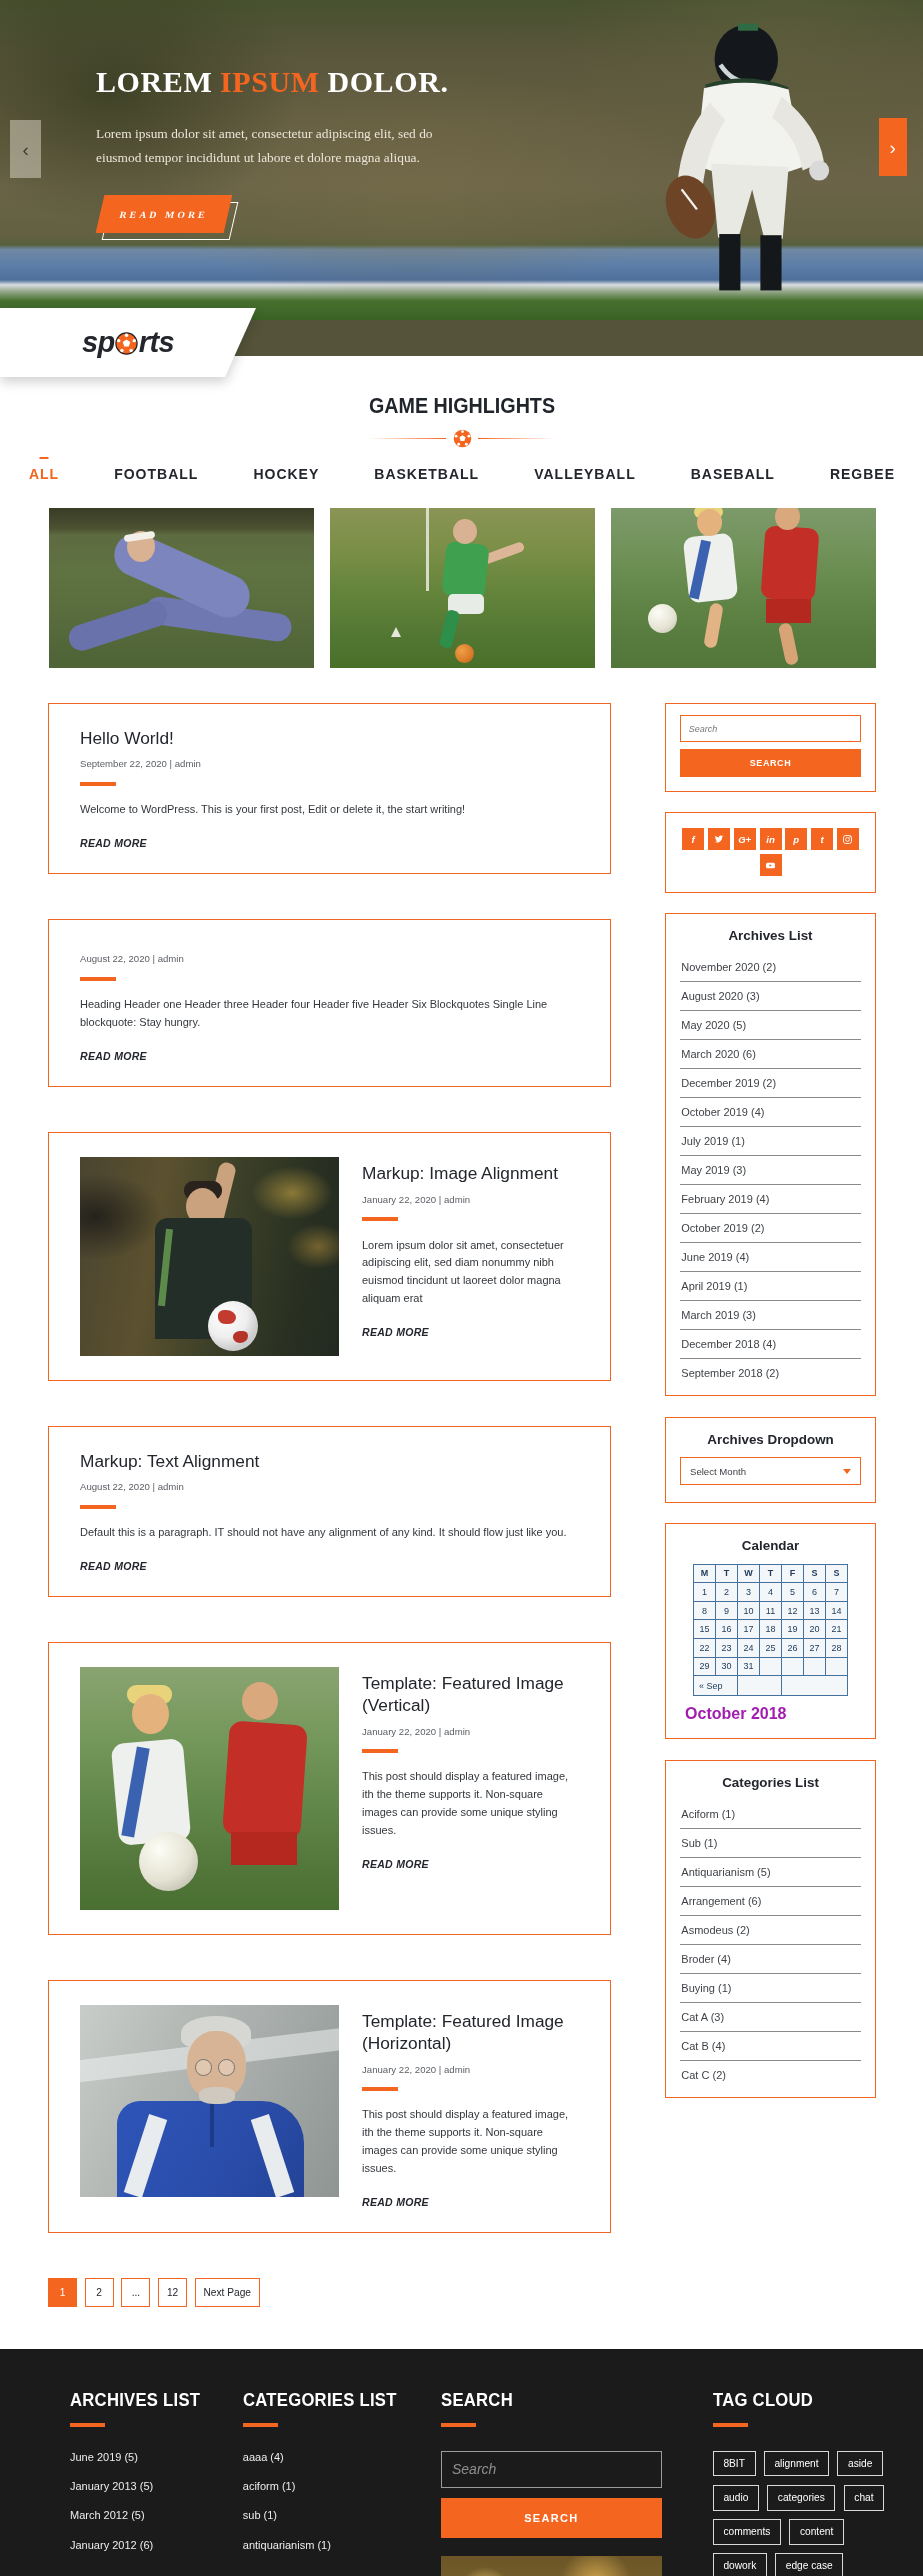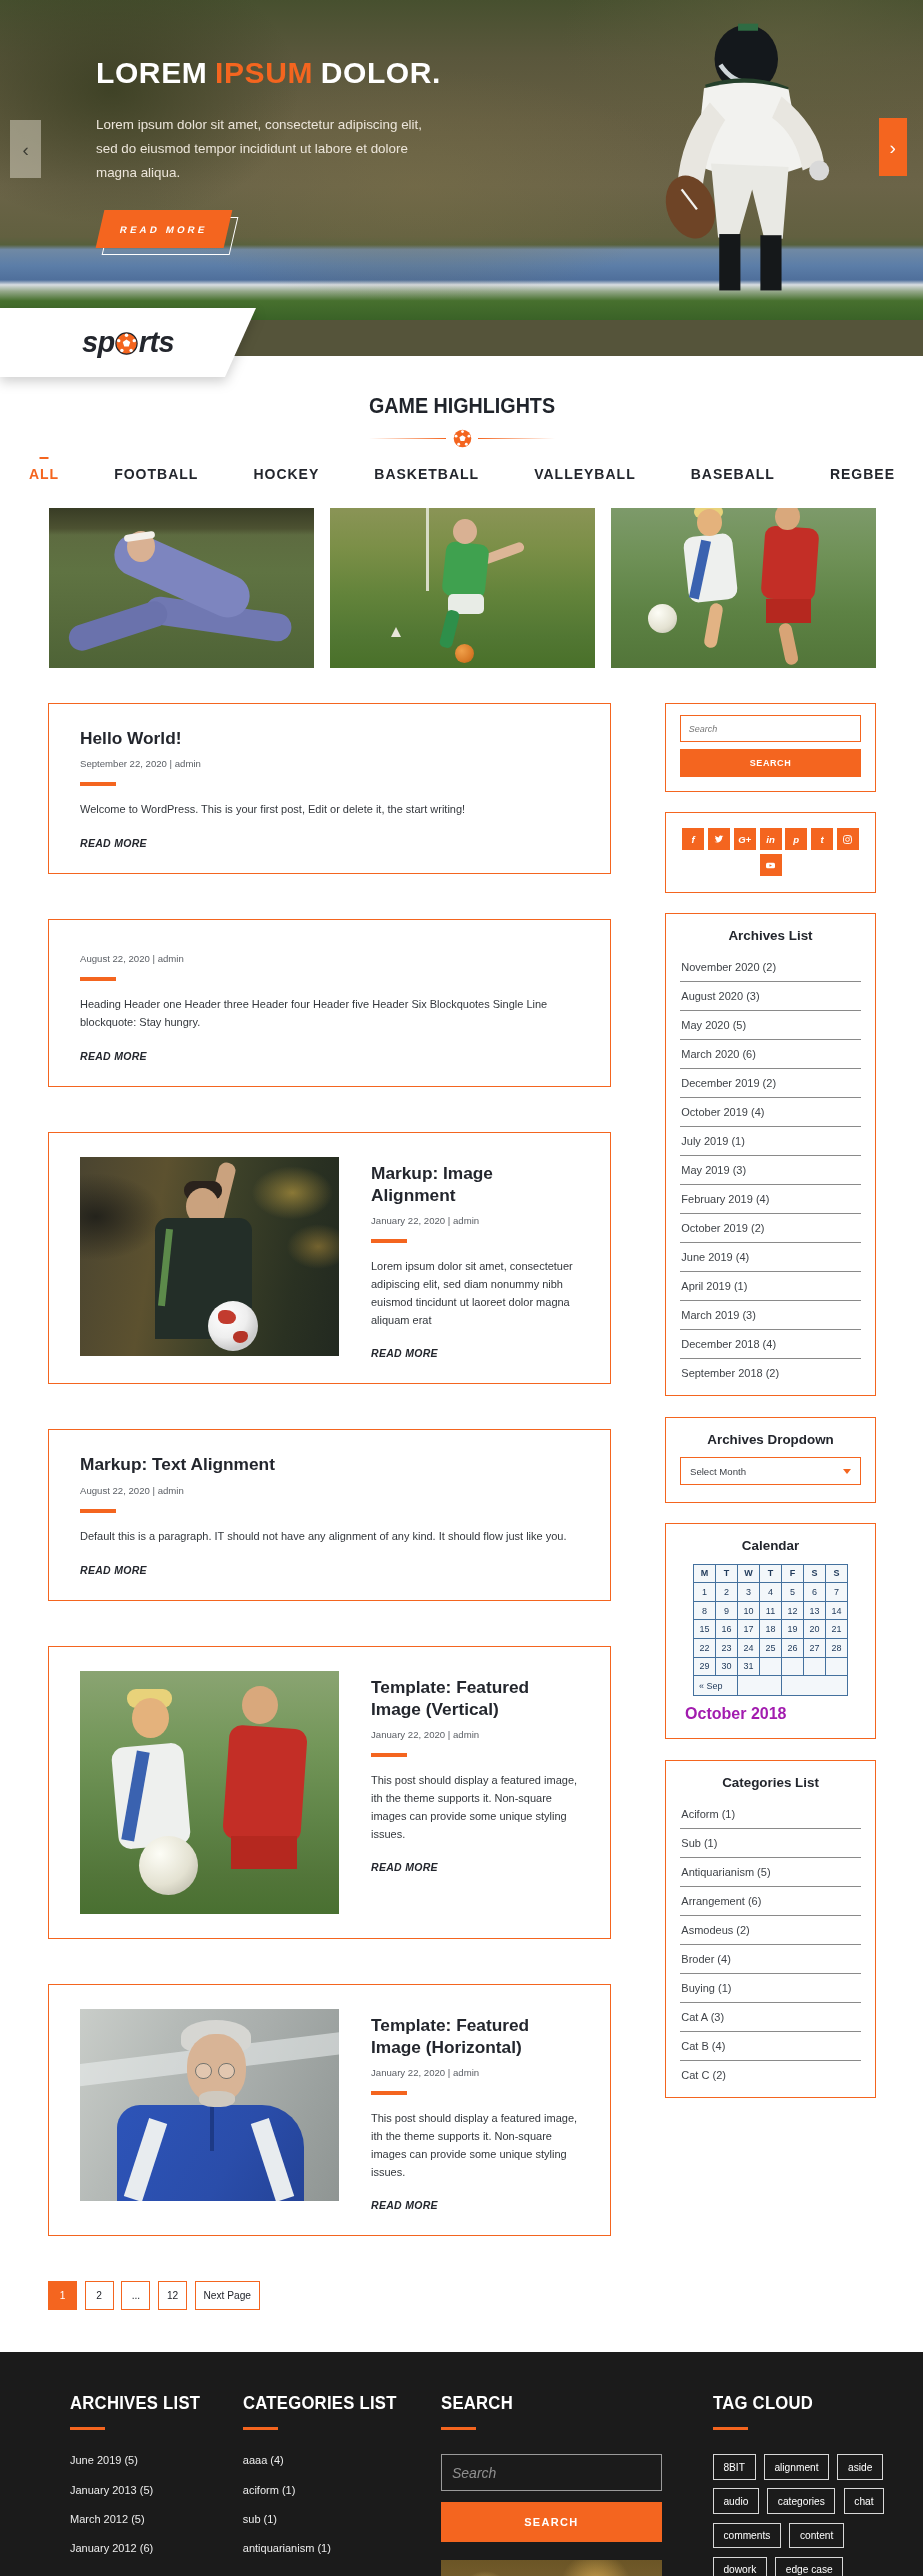--- a/index.html
+++ b/index.html
@@ -10,21 +10,21 @@
   .page{position:relative;width:924px;overflow:hidden;}
 
   
   .hero{position:relative;height:356px;background:#55543a;}
   .hero-photo{position:absolute;left:0;top:0;right:0;height:320px;overflow:hidden;background:
     radial-gradient(269px 192px at 12% 28%, rgba(52,58,30,.75), transparent 70%),
     radial-gradient(320px 205px at 85% 12%, rgba(96,96,62,.6), transparent 70%),
     radial-gradient(384px 166px at 45% 58%, rgba(122,112,72,.45), transparent 70%),
     linear-gradient(180deg,#47502f 0%,#5a573c 18%,#655e42 38%,#6b6448 58%,#626040 74%,#56603c 76.5%,#7089a4 78%,#5c7ea8 83%,#4f6f9b 87.5%,#d8dde1 89%,#96a98c 91%,#47702e 94%,#3a6227 100%);}
   .hero-player{position:absolute;right:22.4px;top:0;width:332px;height:320px;}
-  .hero-content{position:absolute;left:96px;top:56px;width:371px;color:#fff;z-index:2;}
+  .hero-content{position:absolute;left:96px;top:65px;width:371px;color:#fff;z-index:2;font-family:Liberation Serif, serif;}
   .hero-title{margin:0;font-size:30px;font-weight:800;letter-spacing:0.6px;}
   .hero-title span{display:inline-block;margin-right:7.7px;}
   .hero-title .accent{color:var(--accent);}
   .hero-desc{margin:23px 0 0;font-size:13.4px;line-height:1.78;color:#ece5da;width:348px;}
   .btn-wrap{position:relative;margin-top:25.6px;width:141px;height:46px;}
   .btn-outline{position:absolute;left:10.2px;top:6.4px;width:128px;height:38px;border:1.3px solid #fff;transform:skewX(-13deg);}
   .hero-btn{position:absolute;left:3.8px;top:0;width:128px;height:38px;background:var(--accent);color:#fff;
     display:flex;align-items:center;justify-content:center;font-size:9.6px;font-weight:700;letter-spacing:3.2px;transform:skewX(-13deg);}
   .arrow{position:absolute;border:none;cursor:pointer;display:flex;align-items:center;justify-content:center;z-index:3;padding:0;}
   .arrow span{font-size:19px;line-height:1;}
@@ -56,26 +56,26 @@
   .tab{position:relative;margin:0 27.5px;font-size:14px;font-weight:700;letter-spacing:1px;color:#23262d;}
   .tab.active{color:var(--accent);}
   .tab.active::before{content:"";position:absolute;top:-9px;left:50%;transform:translateX(-50%);width:9px;height:1.9px;background:var(--accent);}
   .gallery{margin-top:25.6px;display:flex;justify-content:center;gap:16px;padding:0 48px;}
   .g-item{width:265px;height:160px;cursor:pointer;}
 
   
   .content{display:flex;margin-top:35px;padding:0 48px;gap:54px;align-items:flex-start;}
   .posts{flex:0 0 563px;width:563px;}
   .post{border:1.3px solid var(--accent);padding:24px 31px;margin-bottom:45px;background:#fff;}
-  .post-title{font-size:17.3px;font-weight:700;color:#23262d;margin:0;line-height:1.25;}
+  .post-title{font-size:17.3px;font-weight:400;color:#23262d;margin:0;line-height:1.25;}
   .meta{margin-top:9px;font-size:9.6px;color:#5c6066;}
   .bar{width:36px;height:3.8px;background:var(--accent);margin:12.8px 0 15.3px;}
   .excerpt{font-size:11px;line-height:1.62;color:#33373c;margin:0;}
   .readmore{display:inline-block;margin-top:18px;font-style:italic;font-weight:700;font-size:10.5px;color:#23262d;letter-spacing:0.3px;}
-  .post.has-img{display:flex;gap:32px;}
+  .post.has-img{display:flex;gap:23px;}
   .thumb{flex:0 0 259px;cursor:pointer;}
   .t3{height:199px;} .t5{height:243px;} .t6{height:192px;}
   .has-img .ptext{flex:1;padding-top:6.4px;}
   .pagination{display:flex;gap:7.7px;margin-bottom:42px;}
   .pg{min-width:29px;height:29px;border:1.3px solid var(--accent);display:flex;align-items:center;justify-content:center;
     font-size:10.2px;color:#23262d;padding:0 7.7px;}
   .pg.active{background:var(--accent);color:#fff;}
 
   
   .sidebar{flex:1;max-width:211px;}

